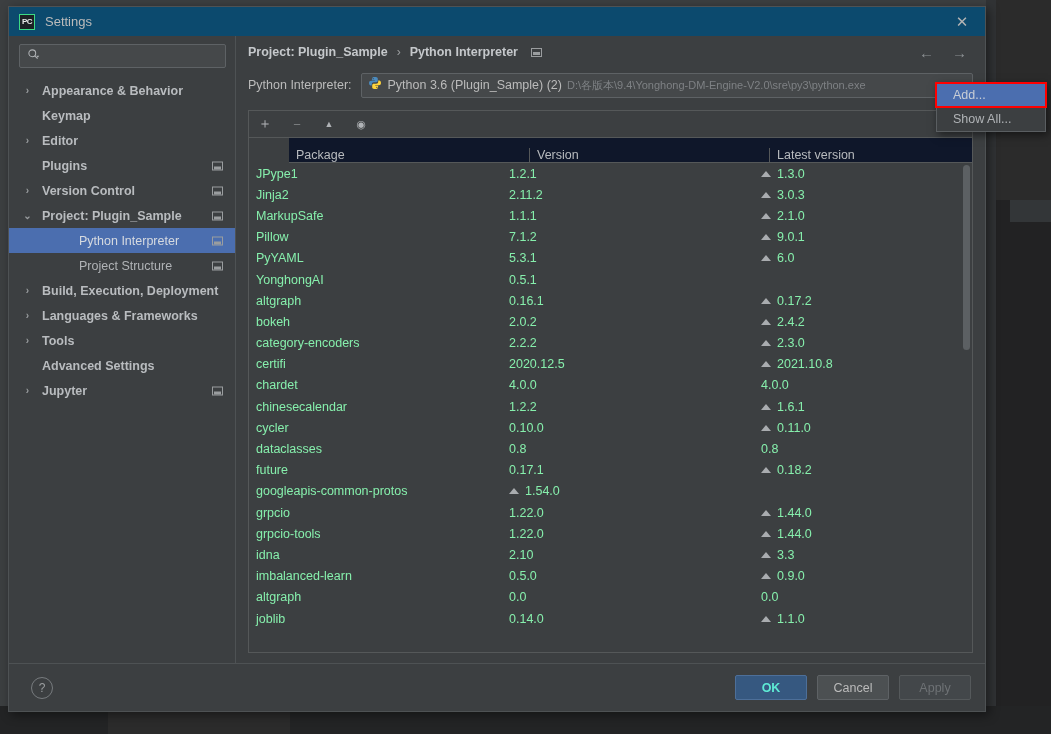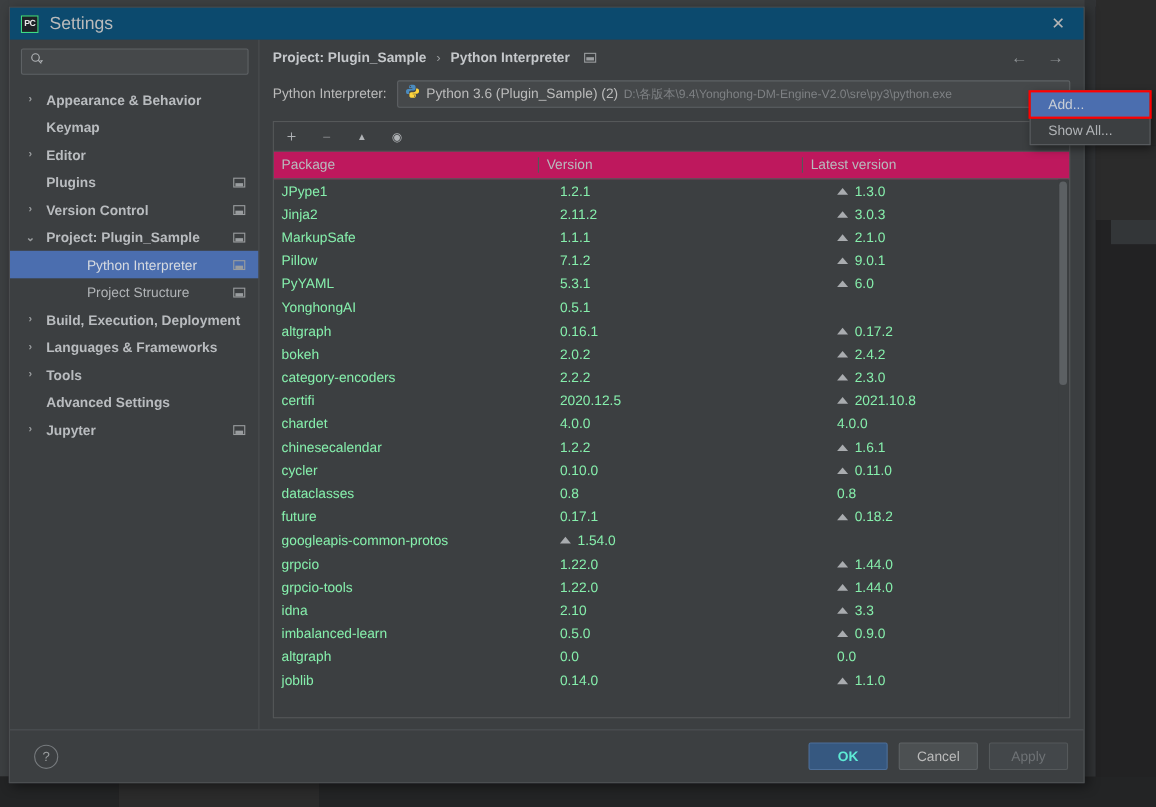--- a/index.html
+++ b/index.html
@@ -40,21 +40,21 @@
     flex: 0 0 29px; position: relative;
   }
   .app-icon {
     width: 16px; height: 16px; margin-left: 10px;
     background: #1d2125; border: 1.5px solid #3ddb85;
     color: #e8e8e8; font-size: 8px; font-weight: bold;
     display: flex; align-items: center; justify-content: center;
     letter-spacing: -.5px;
   }
   .win-title {
-    margin-left: 10px; font-size: 16px; color: #bbbbbb;
+    margin-left: 10px; font-size: 13px; color: #bbbbbb;
   }
   .close-btn {
     position: absolute; right: 0; top: 0;
     width: 46px; height: 29px;
     display: flex; align-items: center; justify-content: center;
     color: #b4b4b4; font-size: 15px; line-height: 1;
   }
 
   
   .dlg-body { flex: 1; display: flex; min-height: 0; }
@@ -150,23 +150,23 @@
     border: 1px solid #555859; background: #3c3f41;
     display: flex; flex-direction: column;
   }
   .pkg-toolbar {
     height: 27px; flex: 0 0 27px; display: flex; align-items: center;
     padding-left: 8px; gap: 16px; border-bottom: 1px solid #555859;
   }
   .tb-icon { width: 16px; height: 16px; color: #b0b3b6; display: flex; align-items: center; justify-content: center; }
 
   .pkg-head {
-    height: 25px; flex: 0 0 25px; display: flex; align-items: center;
-    background: #be185d; border-bottom: 1px solid #555859;
-    font-size: 12.5px; color: #b8bbbe;
+    height: 25px; flex: 0 0 25px; display: flex; align-items: flex-end;
+    background: #0f172a; border-bottom: 1px solid #555859;
+    font-size: 12.5px; color: #b8bbbe; margin-left: 40px;
   }
   .col-pkg { width: 241px; flex: 0 0 241px; padding-left: 7px; border-right: 1px solid #555859; }
   .col-ver { width: 240px; flex: 0 0 240px; padding-left: 7px; border-right: 1px solid #555859; }
   .col-latest { flex: 1; padding-left: 7px; }
 
   .pkg-body { flex: 1; overflow: hidden; position: relative; }
   .pkg-rows { }
   .pkg-row {
     height: 21.2px; display: flex; align-items: center;
     font-size: 12.5px; color: #86efac; gap: 12px;

